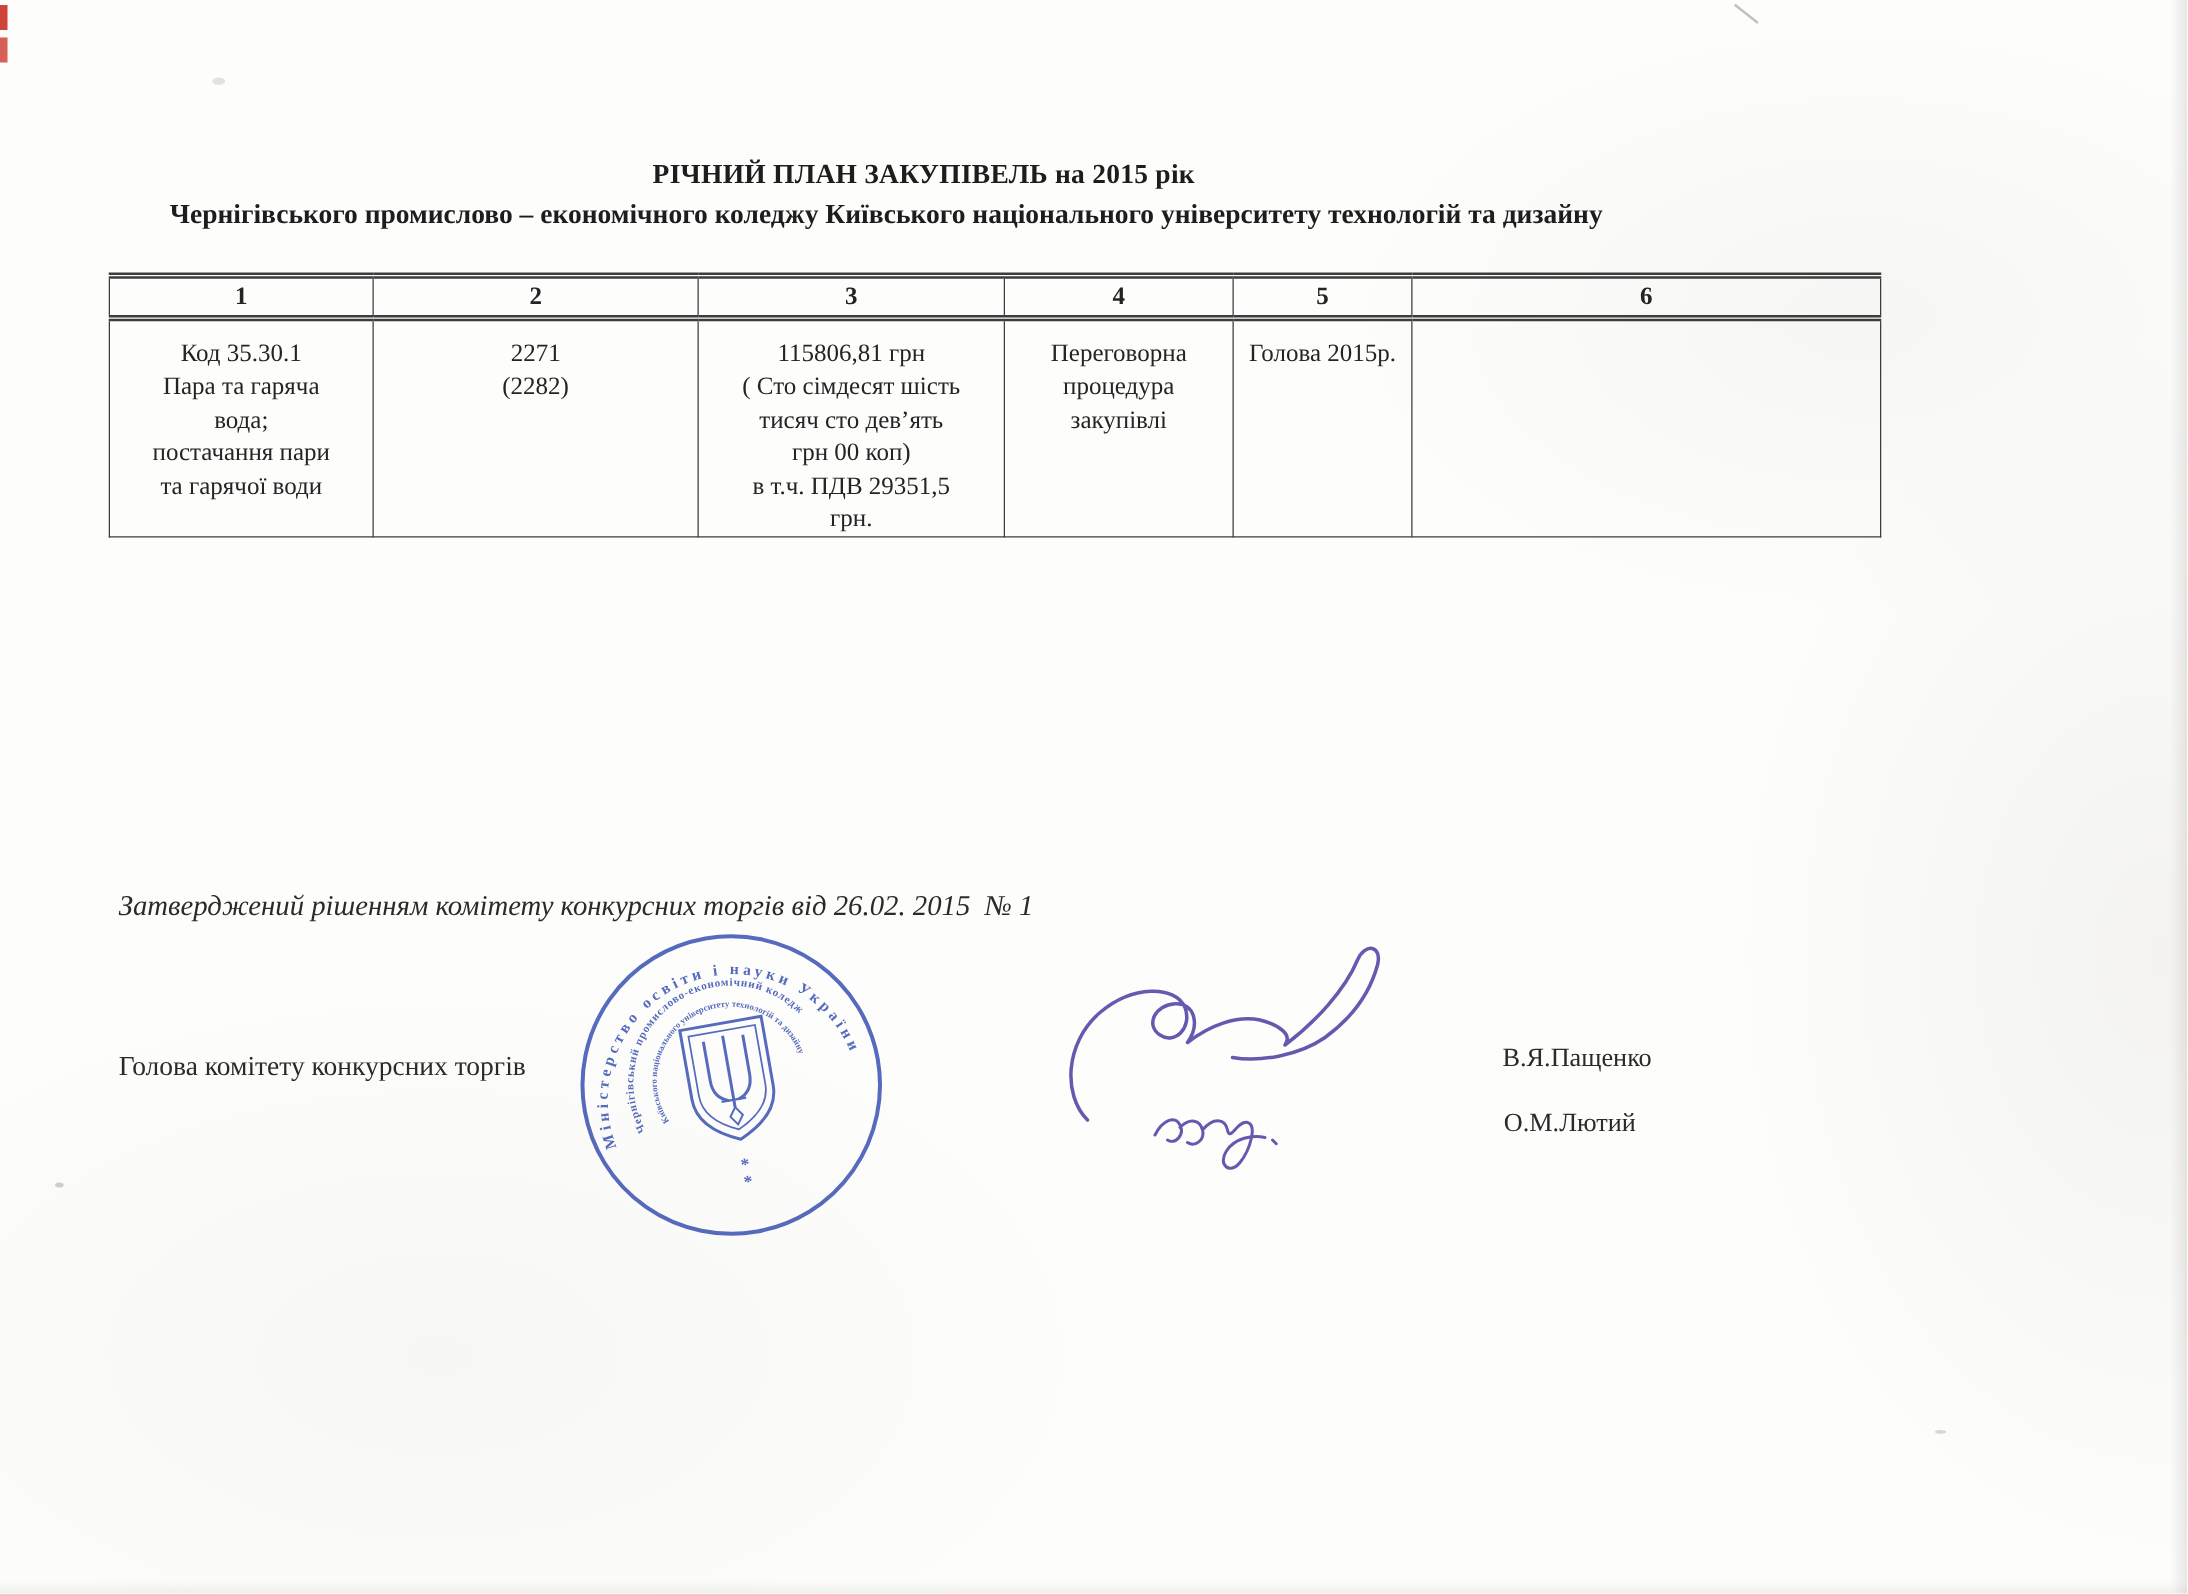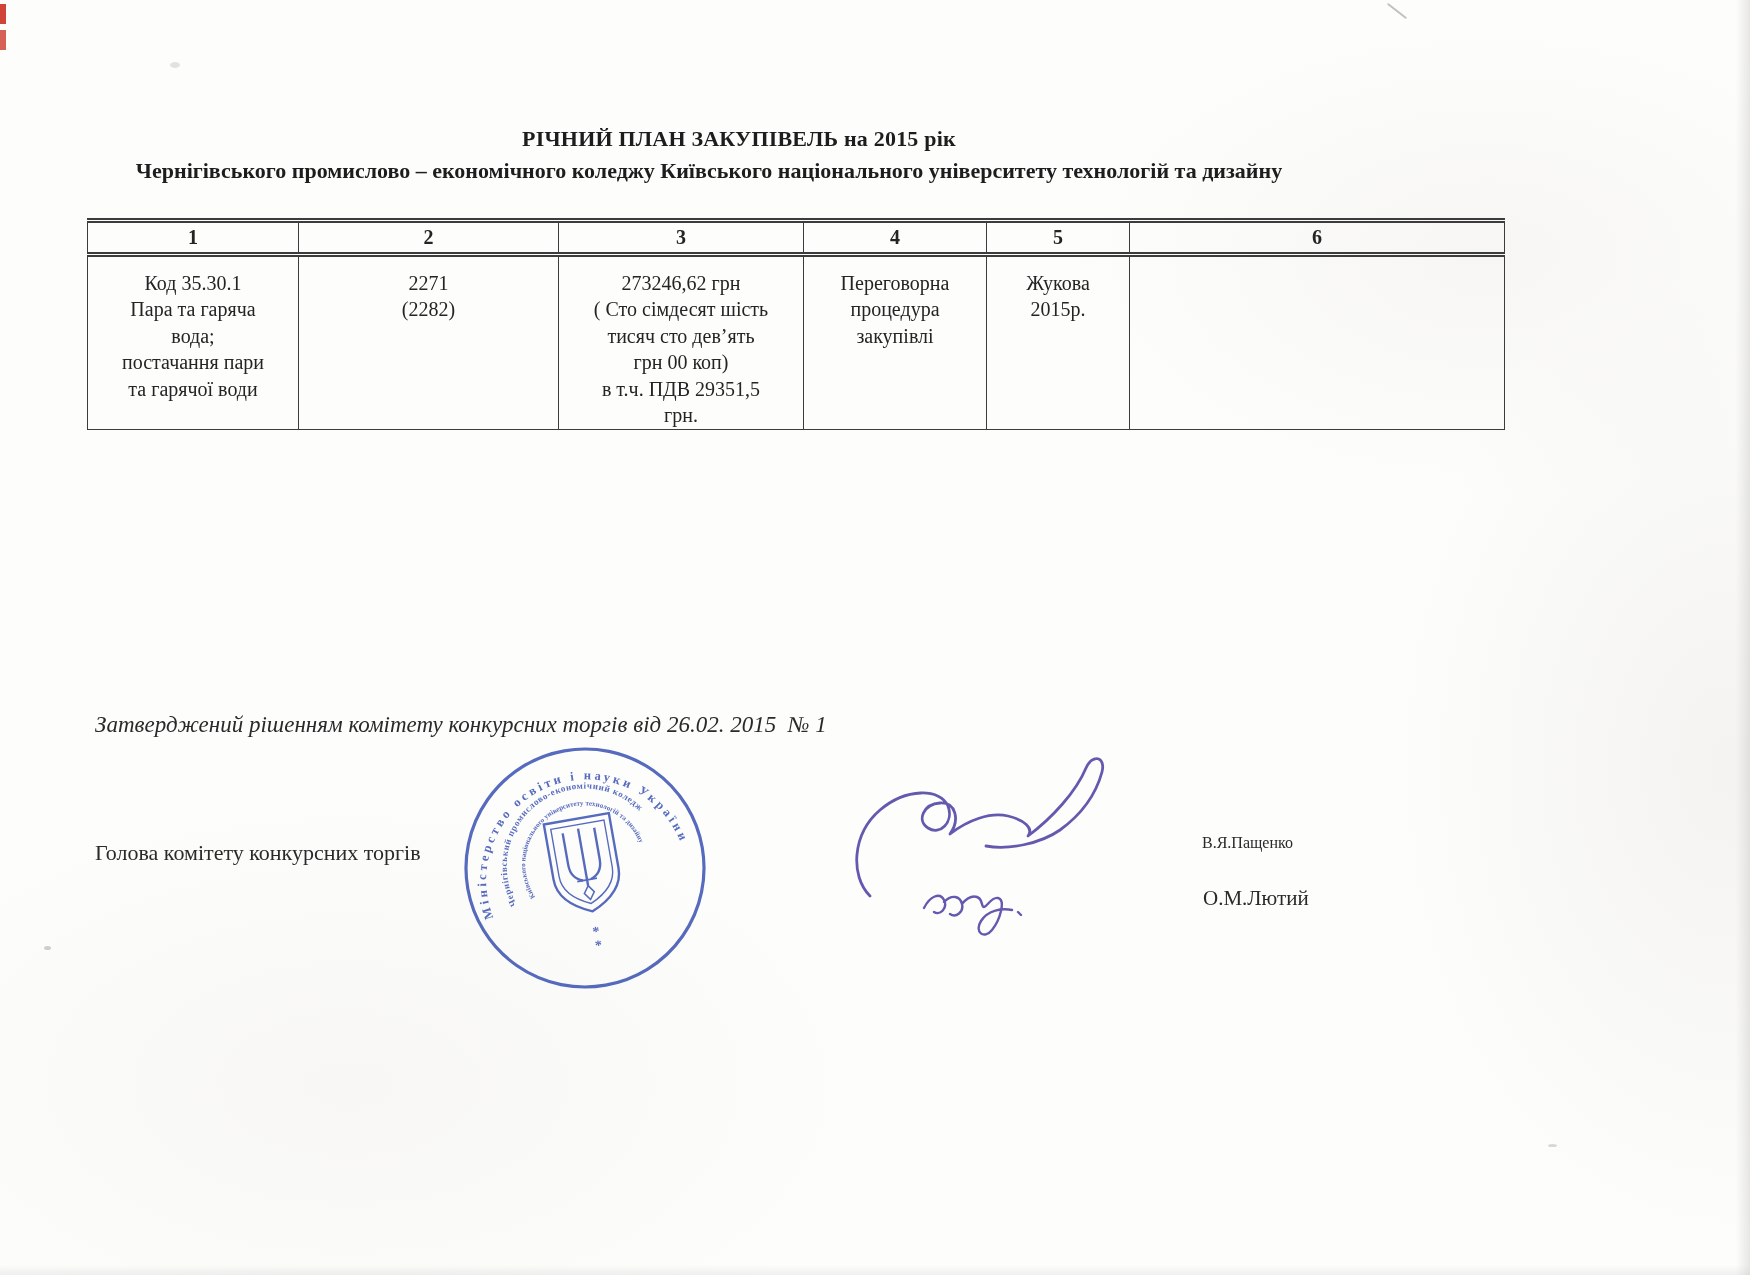--- a/index.html
+++ b/index.html
@@ -44,21 +44,21 @@
     border-top:5px double #3c3c3c; border-bottom:5px double #3c3c3c;
   }
   tr.data-row td { height:175px; padding-top:13px; }
   
   .approval {
     position:absolute; left:95px; top:712px;
     font-size:23px; color:#2a2a2a; white-space:pre;font-style:italic;
   }
   .role-1 { position:absolute; left:95px; top:840px; font-size:22px; color:#2a2a2a; }
   .role-2 { position:absolute; left:95px; top:891px; font-size:22px; color:#2a2a2a; }
-  .name-1 { position:absolute; left:1202px; top:834px; font-size:16px; color:#2a2a2a;text-align:center; }
+  .name-1 { position:absolute; left:1202px; top:834px; font-size:21px; color:#2a2a2a;text-align:center; }
   .name-2 { position:absolute; left:1203px; top:886px; font-size:21px; color:#2a2a2a; }
   
   .stamp-svg {
     position:absolute; left:453px; top:736px; width:264px; height:264px;
     transform:rotate(-10deg); opacity:.88; mix-blend-mode:multiply;
   }
   .sig-svg {
     position:absolute; left:838px; top:748px; width:290px; height:200px;
     opacity:.95; mix-blend-mode:multiply;
   }
@@ -118,29 +118,29 @@
       <td>6</td>
     </tr>
     <tr class="data-row">
       <td>Код 35.30.1
 Пара та гаряча
 вода;
 постачання пари
 та гарячої води</td>
       <td>2271
 (2282)</td>
-      <td>273246,62 грн
+      <td>115806,81 грн
 ( Сто сімдесят шість
 тисяч сто дев’ять
 грн 00 коп)
 в т.ч. ПДВ 29351,5
 грн.</td>
       <td>Переговорна
 процедура закупівлі</td>
-      <td>Жукова 2015р.</td>
+      <td>Голова 2015р.</td>
       <td></td>
     </tr>
   </tbody>
     </table>
 
   <div class="approval">Затверджений рішенням комітету конкурсних торгів від 26.02. 2015  № 1</div>
 
   <div class="role-1">Голова комітету конкурсних торгів</div>
   <div class="name-1">В.Я.Пащенко</div>
   <div class="name-2">О.М.Лютий</div>

